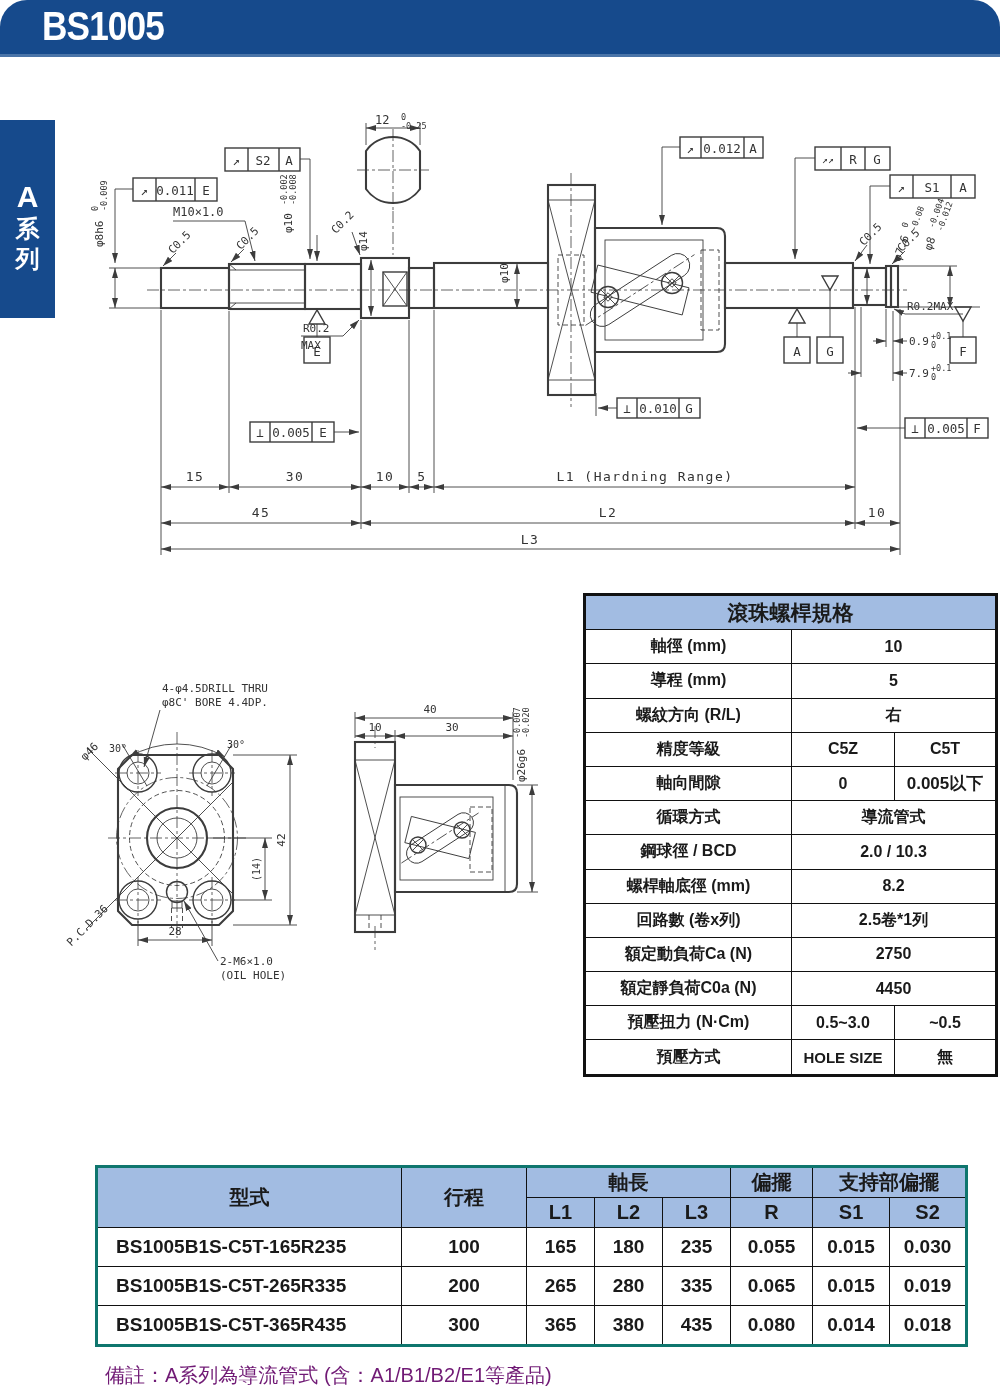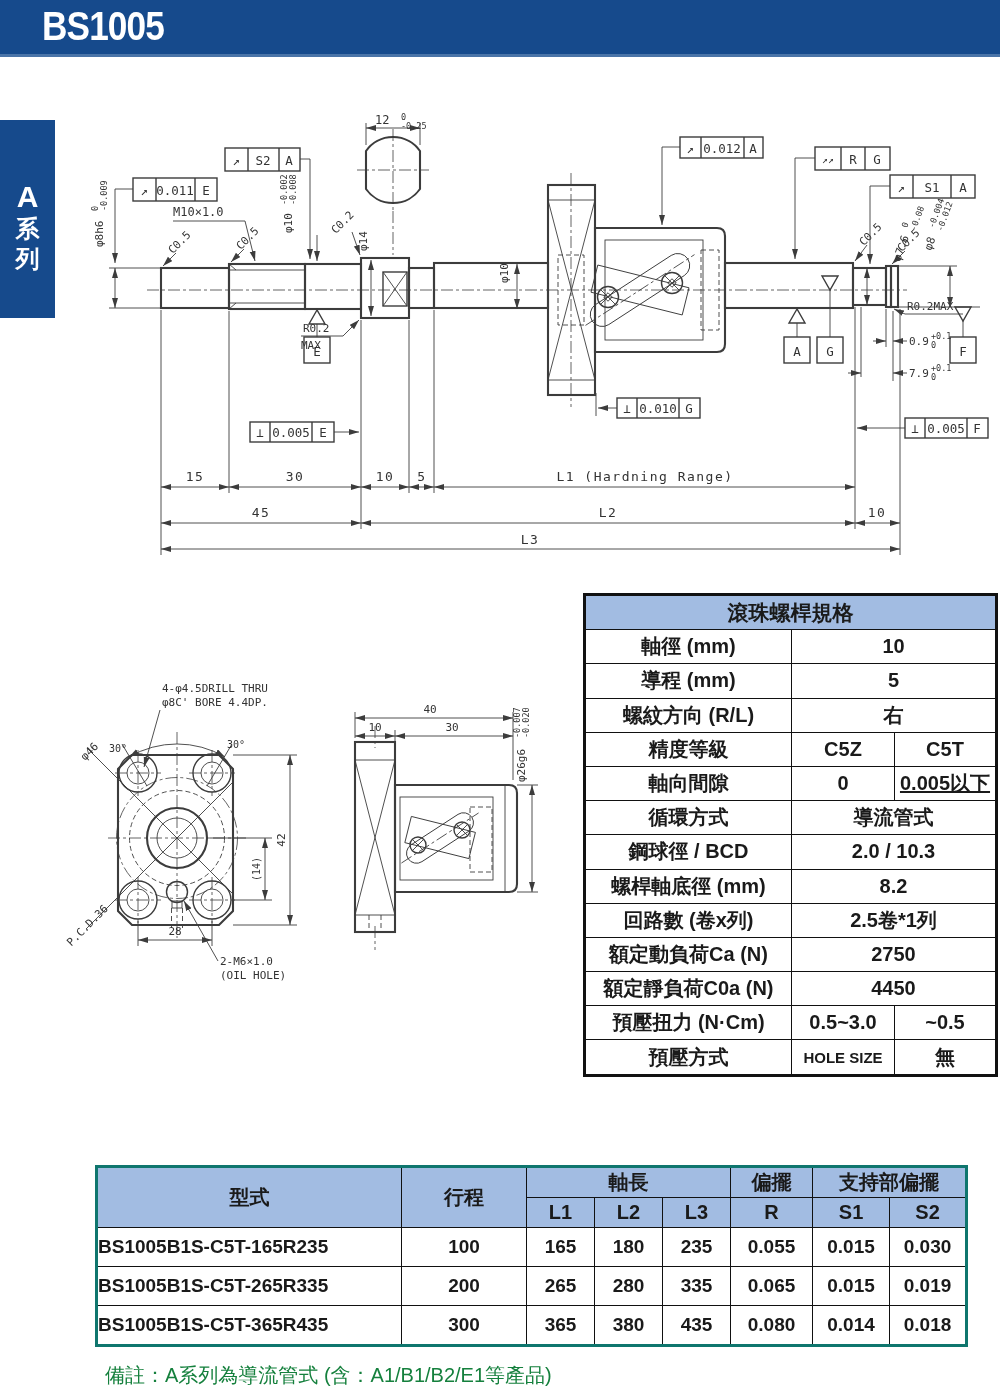--- a/index.html
+++ b/index.html
@@ -1,17 +1,17 @@
 <!DOCTYPE html>
 <html><head>
 <meta charset="utf-8">
 <style>
   html,body{margin:0;padding:0;background:#fff;}
   #page{position:relative;width:1000px;height:1397px;background:#fff;overflow:hidden;
-        font-family:"Liberation Sans","DejaVu Sans",sans-serif;color:#222;}
+        font-family:"Liberation Sans","DejaVu Sans",sans-serif;color:#222;border-radius:27px;}
   
   #hdr{position:absolute;left:0;top:0;width:1000px;height:54px;background:#164a8c;
        border-bottom:3px solid #4a74a8;}
   #hdr .ttl{position:absolute;left:42px;top:4px;color:#fff;font-size:40px;font-weight:bold;
        letter-spacing:-1px;transform:scaleX(.88);transform-origin:left center;}
   
   #tab{position:absolute;left:0;top:120px;width:55px;height:198px;background:#164a8c;
        display:flex;flex-direction:column;align-items:center;padding-top:60px;box-sizing:border-box;}
   #tab .lt{color:#fff;font-size:30px;font-weight:bold;line-height:34px;}
   #tab .cj{color:#fff;font-size:24px;font-weight:bold;line-height:30px;}
@@ -25,34 +25,34 @@
   text{fill:#333;stroke:none;}
   .dt{font:12px "DejaVu Sans Mono",monospace;}
   .d11{font:11px "DejaVu Sans Mono",monospace;}
   .d10{font:10px "DejaVu Sans Mono",monospace;}
   .ds{font:8.5px "DejaVu Sans Mono",monospace;}
   .dl{font:13px "DejaVu Sans Mono",monospace;letter-spacing:1.5px;}
   .fct{font:12.5px "DejaVu Sans Mono",monospace;}
   
   #spec{position:absolute;left:583px;top:593px;width:412px;border-collapse:collapse;table-layout:fixed;}
   #spec td{border:1.5px solid #111;height:33.2px;padding:0;text-align:center;
-           font-weight:bold;font-size:20px;color:#1a1a1a;}
+           font-weight:bold;font-size:16px;color:#1a1a1a;}
   #spec{border:3px solid #111;}
   #spec td.th{background:#a2bce2;font-size:21px;margin-left:27px;}
-  #spec td.small{font-size:20px;text-decoration:underline;}
+  #spec td.small{font-size:17px;}
   #spec td.sm2{font-size:15px;letter-spacing:0;}
   
   #models{position:absolute;left:95px;top:1165px;width:870px;border-collapse:collapse;table-layout:fixed;}
   #models{border:3px solid #0f766e;}
   #models th,#models td{border:1.5px solid #111;padding:0;text-align:center;color:#1a1a1a;}
   #models th{background:#a2bce2;font-size:20px;font-weight:bold;height:29px;}
   #models td{font-size:19px;font-weight:bold;height:38px;background:#fff;}
-  #models td.mod{text-align:left;padding-left:0;font-size:19px;}
+  #models td.mod{text-align:left;padding-left:18px;font-size:19px;}
   
-  #note{position:absolute;left:105px;top:1362px;font-size:20px;color:#15803d;}
+  #note{position:absolute;left:105px;top:1362px;font-size:20px;color:#701a75;}
 </style>
 </head>
 <body>
 
 <div id="page">
 
   <div id="hdr">
     <div class="ttl">BS1005</div>
   </div>
 

